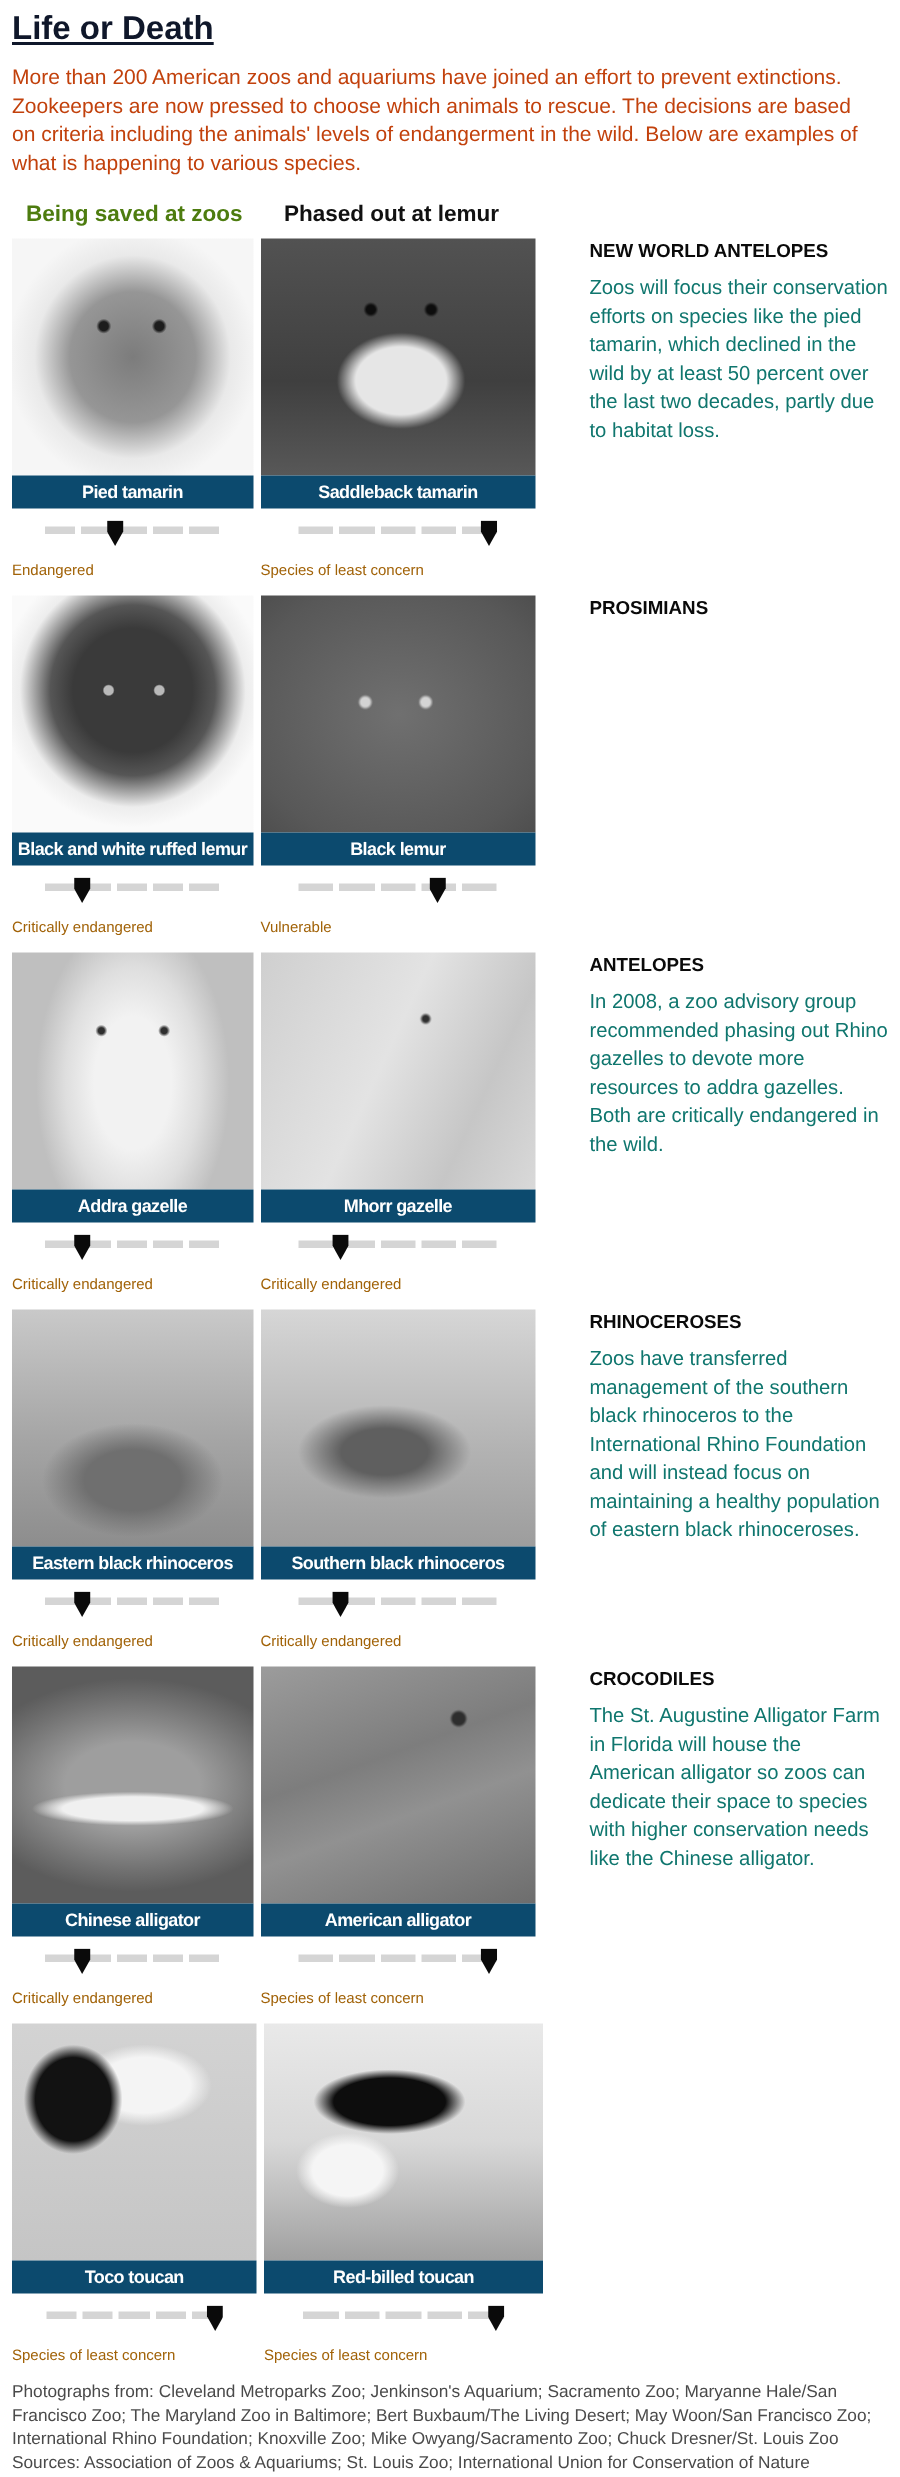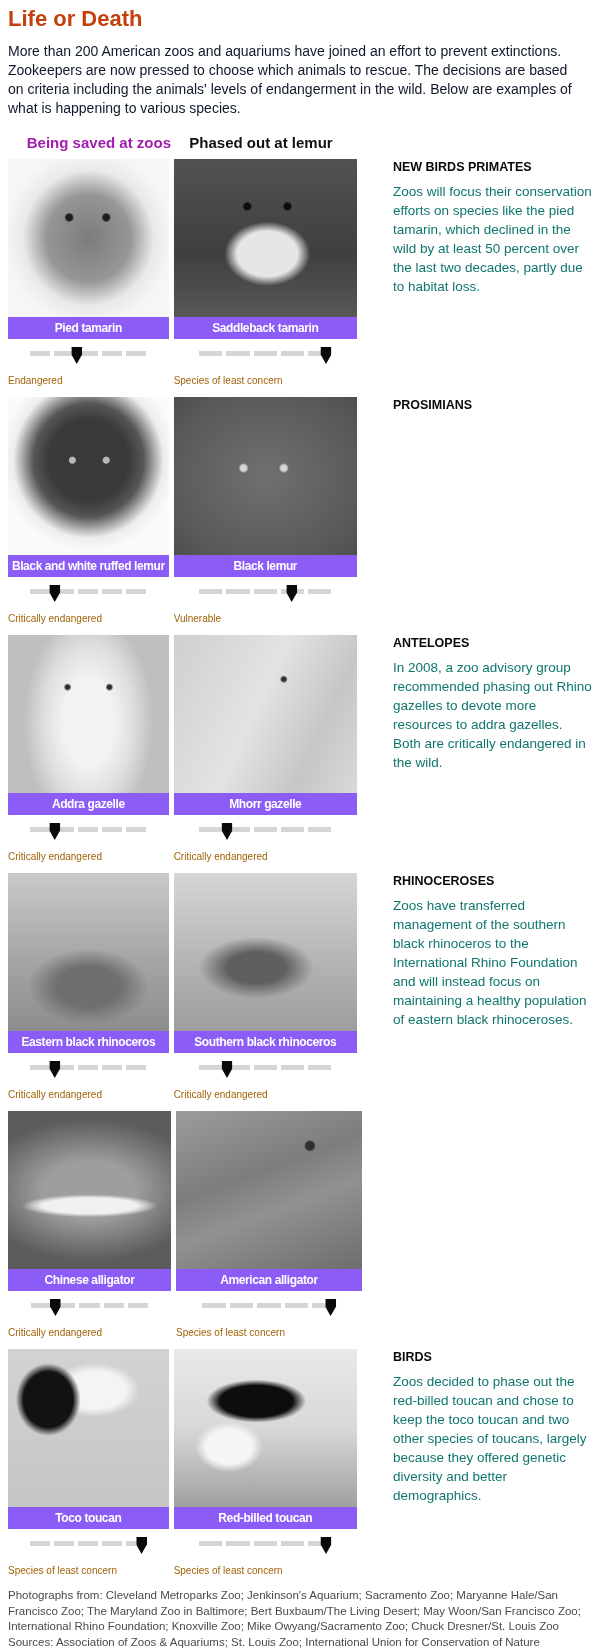--- a/index.html
+++ b/index.html
@@ -3,35 +3,35 @@
 <meta charset="utf-8">
 <style>
   * { box-sizing: border-box; }
   html, body { margin: 0; padding: 0; }
   body {
     width: 600px; height: 1651px; overflow: hidden; position: relative;
     background: #ffffff; font-family: "Liberation Sans", sans-serif; color: #3d3d3d;
   }
   .wrap { padding: 4px 8px 0 8px; }
 
-  .title { font-size: 22px; font-weight: bold; color: #c2410c; margin: 2px 0 10px 0; }
-  .intro { font-size: 14px; line-height: 19px; color: #0f172a; width: 576px; margin-bottom: 16px; }
+  .title { font-size: 22px; font-weight: bold; color: #0f172a; margin: 2px 0 10px 0; text-decoration: underline; }
+  .intro { font-size: 14px; line-height: 19px; color: #c2410c; width: 576px; margin-bottom: 16px; }
 
   .colheads { display: flex; margin-bottom: 8px; }
-  .colheads .h1 { width: 163px; text-align: right; font-weight: bold; font-size: 15px; color: #a21caf; }
+  .colheads .h1 { width: 163px; text-align: center; font-weight: bold; font-size: 15px; color: #4d7c0f; }
   .colheads .h2 { width: 170px; margin-left: 5px; text-align: center; font-weight: bold; font-size: 15px; color: #111; }
 
   .section { display: flex; align-items: flex-start; margin-bottom: 9px; }
   .col1 { width: 163px; }
   .col2 { width: 186px; margin-left: 5px; }
   .text-col { width: 202px; margin-left: 36px; padding-top: 0; }
 
   .photo { height: 158px; width: 100%; }
   .label {
-    height: 22px; background: #8b5cf6; color: #fff; font-weight: bold;
+    height: 22px; background: #0c4a6e; color: #fff; font-weight: bold;
     font-size: 12px; letter-spacing: -0.4px; display: flex; align-items: center;
     justify-content: center; white-space: nowrap; overflow: hidden;
   }
   .scale { position: relative; height: 18px; margin: 10px auto 0 auto; width: 72%; }
   .track { display: flex; gap: 4px; padding-top: 2px; }
   .dash { flex: 1; height: 5px; background: #d5d5d5; }
   .marker {
     position: absolute; top: -2px; width: 11px; height: 17px; background: #0a0a0a;
     transform: translateX(-50%);
     clip-path: polygon(0 0, 100% 0, 100% 42%, 50% 100%, 0 42%);
@@ -131,21 +131,21 @@
             <span class="dash"></span>
             <span class="dash"></span>
             <span class="dash"></span>
             <span class="dash"></span>
           </div>
         <span class="marker" style="left: 96%;"></span>
       </div>
       <div class="status">Species of least concern</div>
     </div>
     <div class="text-col">
-      <h3>NEW BIRDS PRIMATES</h3>
+      <h3>NEW WORLD ANTELOPES</h3>
       <p>Zoos will focus their conservation efforts on species like the pied tamarin, which declined in the wild by at least 50 percent over the last two decades, partly due to habitat loss.</p>
     </div>
   </div>
 
   <div class="section">
     <div class="col1">
       <div class="photo ph-lemur-bw"></div>
       <div class="label">
           <span>Black and white ruffed lemur</span>
         </div>
@@ -293,20 +293,24 @@
             <span class="dash"></span>
             <span class="dash"></span>
             <span class="dash"></span>
             <span class="dash"></span>
             <span class="dash"></span>
           </div>
         <span class="marker" style="left: 96%;"></span>
       </div>
       <div class="status">Species of least concern</div>
     </div>
+    <div class="text-col">
+      <h3>CROCODILES</h3>
+      <p>The St. Augustine Alligator Farm in Florida will house the American alligator so zoos can dedicate their space to species with higher conservation needs like the Chinese alligator.</p>
+    </div>
   </div>
 
   <div class="section">
     <div class="col1">
       <div class="photo ph-toucan-toco"></div>
       <div class="label">
           <span>Toco toucan</span>
         </div>
       <div class="scale">
         <div class="track">
@@ -329,24 +333,20 @@
         <div class="track">
             <span class="dash"></span>
             <span class="dash"></span>
             <span class="dash"></span>
             <span class="dash"></span>
             <span class="dash"></span>
           </div>
         <span class="marker" style="left: 96%;"></span>
       </div>
       <div class="status">Species of least concern</div>
-    </div>
-    <div class="text-col">
-      <h3>BIRDS</h3>
-      <p>Zoos decided to phase out the red-billed toucan and chose to keep the toco toucan and two other species of toucans, largely because they offered genetic diversity and better demographics.</p>
     </div>
   </div>
 
   <div class="footer">
     <div>Photographs from: Cleveland Metroparks Zoo; Jenkinson's Aquarium; Sacramento Zoo; Maryanne Hale/San Francisco Zoo; The Maryland Zoo in Baltimore; Bert Buxbaum/The Living Desert; May Woon/San Francisco Zoo; International Rhino Foundation; Knoxville Zoo; Mike Owyang/Sacramento Zoo; Chuck Dresner/St. Louis Zoo</div>
     <div>Sources: Association of Zoos &amp; Aquariums; St. Louis Zoo; International Union for Conservation of Nature</div>
   </div>
 
 </div>
 

